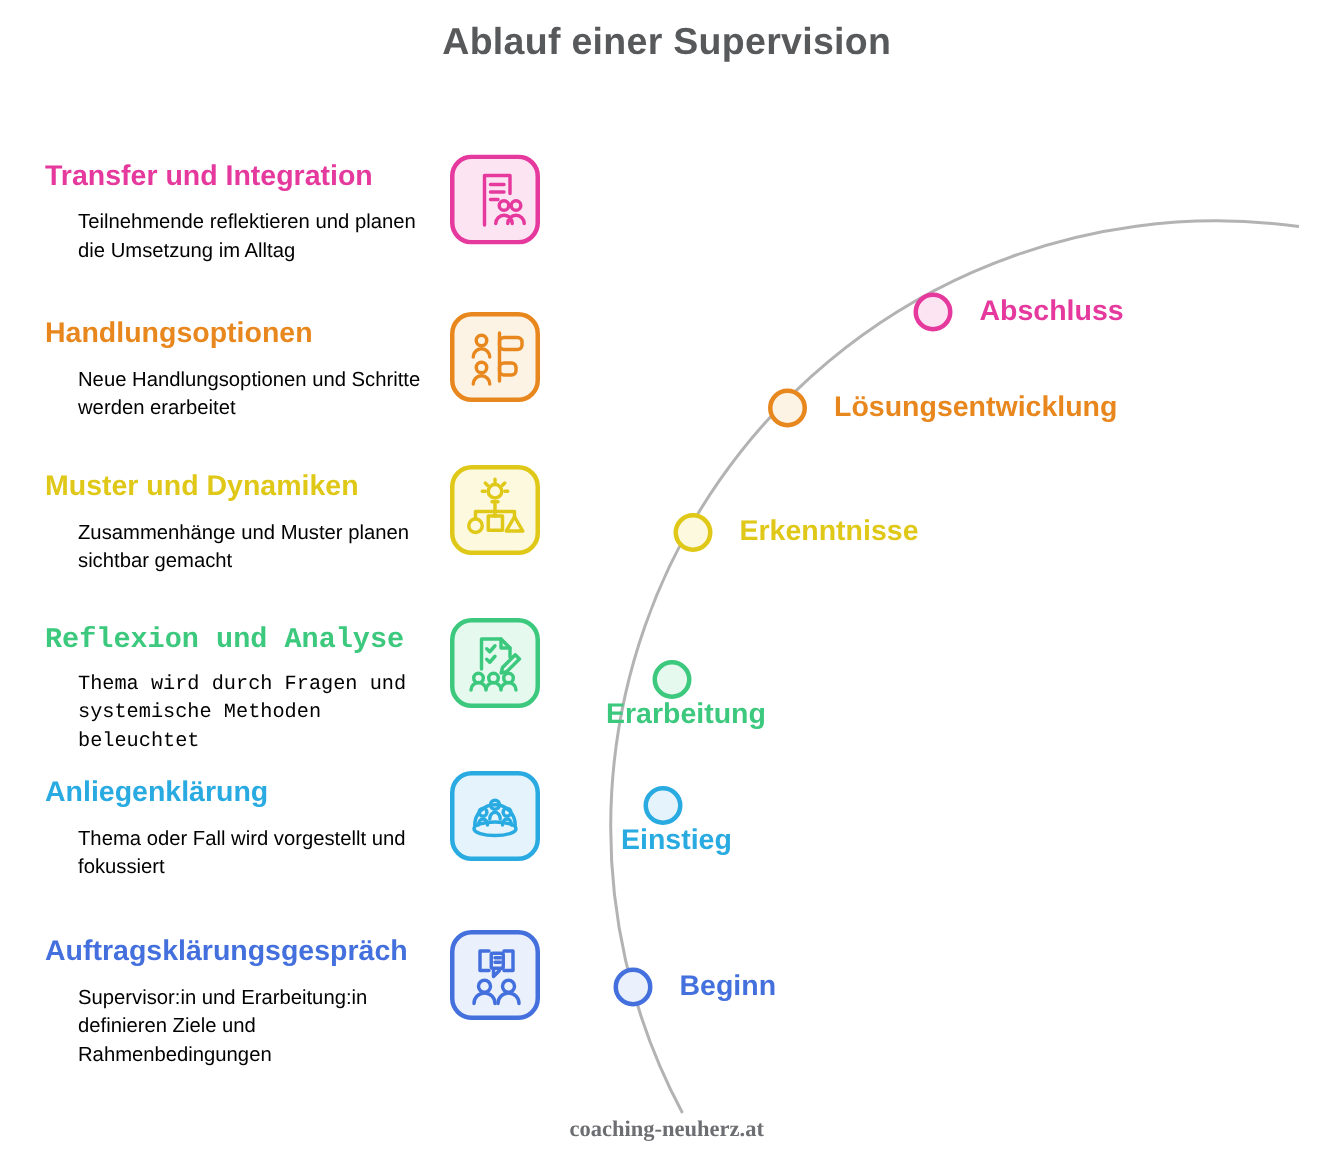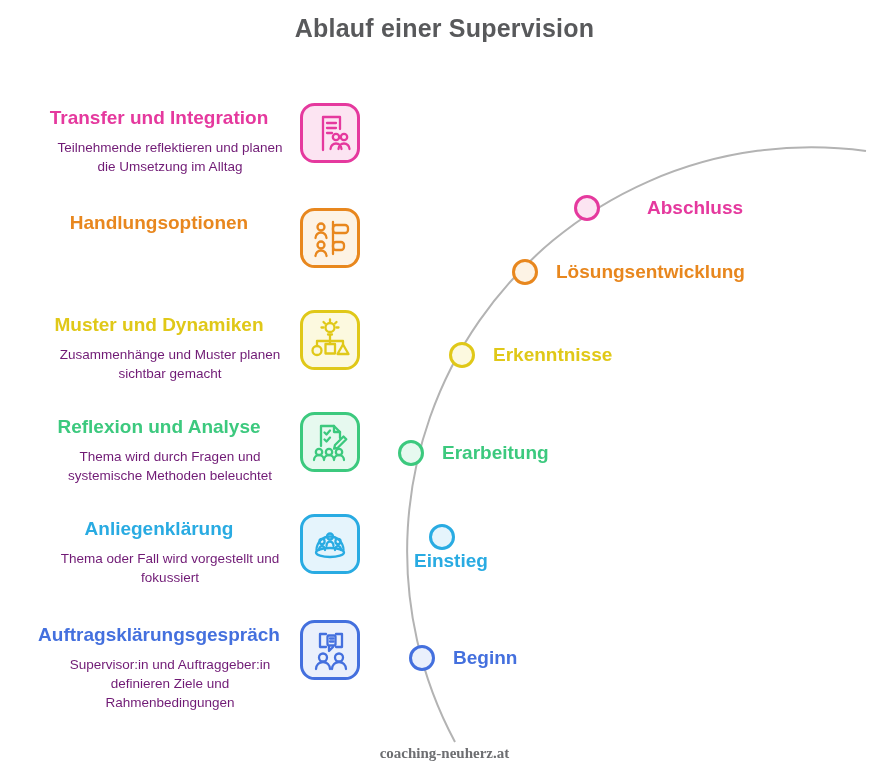--- a/index.html
+++ b/index.html
@@ -11,40 +11,40 @@
   
   .c-pink  {--accent:#E5399E;--tint:#FCE4F2;}
   .c-orange{--accent:#E8871E;--tint:#FDF3E5;}
   .c-yellow{--accent:#E0C818;--tint:#FCF9DF;}
   .c-green {--accent:#3CC97E;--tint:#E6F9EF;}
   .c-cyan  {--accent:#29ABE2;--tint:#E5F4FC;}
   .c-blue  {--accent:#4470DE;--tint:#EAF0FC;}
 
   
   .stage{position:absolute;left:30px;width:330px;display:flex;gap:12px;align-items:flex-start;}
-  .stage-text{flex:1;text-align:center;padding-top:3px;}
+  .stage-text{flex:1;text-align:left;padding-top:3px;}
   .stage-title{margin:0;font-size:19px;line-height:23px;font-weight:700;color:var(--accent);white-space:nowrap;}
-  .stage-desc{margin:9px 0 0 auto;font-size:13.5px;line-height:19px;color:#701a75;max-width:236px;}
+  .stage-desc{margin:9px 0 0 auto;font-size:13.5px;line-height:19px;color:#000000;max-width:236px;}
   .icon-box{flex:0 0 60px;width:60px;height:60px;}
   .icon-box .frame{fill:var(--tint);stroke:var(--accent);stroke-width:3;}
   .icon-box .glyph{fill:none;stroke:var(--accent);stroke-width:2.3;stroke-linecap:round;stroke-linejoin:round;}
 
-  .s0{top:103px;} .s1{top:208px;} .s2{top:310px;} .s3{top:412px;} .s4{top:514px;} .s5{top:620px;}
+  .s0{top:103px;} .s1{top:208px;} .s2{top:310px;} .s3{top:412px;font-family:Liberation Mono, monospace;} .s4{top:514px;} .s5{top:620px;}
 
   
   .curve-svg{position:absolute;left:0;top:0;width:878px;height:768px;pointer-events:none;}
   .curve-path{fill:none;stroke:#B3B3B3;stroke-width:2;}
 
   
   .milestone{position:absolute;display:flex;align-items:center;height:26px;white-space:nowrap;}
   .m-dot{width:26px;height:26px;box-sizing:border-box;border-radius:50%;
     border:3px solid var(--accent);background:var(--tint);flex:0 0 26px;}
   .m-label{margin-left:18px;font-size:19px;font-weight:700;color:var(--accent);}
-  .m0{left:574px;top:195px;gap:29px;} .m1{left:512px;top:259px;} .m2{left:449px;top:342px;}
-  .m3{left:398px;top:440px;} .m4{left:396px;top:524px;flex-direction:column;} .m5{left:409px;top:645px;}
+  .m0{left:609px;top:195px;} .m1{left:512px;top:259px;} .m2{left:449px;top:342px;}
+  .m3{left:386px;top:440px;flex-direction:column;} .m4{left:396px;top:524px;flex-direction:column;} .m5{left:409px;top:645px;}
 
   .footer{position:absolute;left:0;bottom:6px;width:100%;text-align:center;
     font-size:15px;font-weight:600;color:#6D6E71;font-family:Liberation Serif, serif;}
 </style>
 </head>
 <body>
 
 <div class="canvas">
 
   <div class="page-title">Ablauf einer Supervision</div>
@@ -66,20 +66,21 @@
         <circle cx="36" cy="34" r="3.2"></circle>
           <circle cx="44" cy="34" r="3.2"></circle>
         <path d="M30.5 46 a5.5 5.5 0 0 1 11 0 M38.5 46 a5.5 5.5 0 0 1 11 0"></path>
       </g>
     </svg>
   </div>
 
   <div class="stage s1 c-orange">
     <div class="stage-text">
       <h3 class="stage-title">Handlungsoptionen</h3>
+      <p class="stage-desc">Neue Handlungsoptionen und Schritte werden erarbeitet</p>
     </div>
     <svg class="icon-box" viewBox="0 0 60 60">
       <rect class="frame" x="1.5" y="1.5" width="57" height="57" rx="13"></rect>
       <g class="glyph">
         <circle cx="21" cy="19" r="3.5"></circle>
           <path d="M15.5 30 a5.5 5.5 0 0 1 11 0"></path>
         <circle cx="21" cy="37" r="3.5"></circle>
           <path d="M15.5 48 a5.5 5.5 0 0 1 11 0"></path>
         <path d="M33 14 V46"></path>
         <rect x="33" y="17" width="15" height="8" rx="3"></rect>
@@ -143,21 +144,21 @@
           <path d="M19 36 a3 4 0 0 1 6 0"></path>
         <circle cx="38" cy="27.5" r="2.6"></circle>
           <path d="M35 36 a3 4 0 0 1 6 0"></path>
       </g>
     </svg>
   </div>
 
   <div class="stage s5 c-blue">
     <div class="stage-text">
       <h3 class="stage-title">Auftragsklärungsgespräch</h3>
-      <p class="stage-desc">Supervisor:in und Auftraggeber:in definieren Ziele und Rahmenbedingungen</p>
+      <p class="stage-desc">Supervisor:in und Erarbeitung:in definieren Ziele und Rahmenbedingungen</p>
     </div>
     <svg class="icon-box" viewBox="0 0 60 60">
       <rect class="frame" x="1.5" y="1.5" width="57" height="57" rx="13"></rect>
       <g class="glyph">
         <path d="M26 14 h-6 v13 h6"></path>
         <path d="M36 14 h6 v13 h-6"></path>
         <rect x="27.5" y="15.5" width="8" height="10" rx="1"></rect>
         <path d="M30 18.5 h3.5 M30 21.5 h3.5"></path>
         <path d="M29 27 v4 l4 -4"></path>
         <circle cx="23" cy="37.5" r="4"></circle>

